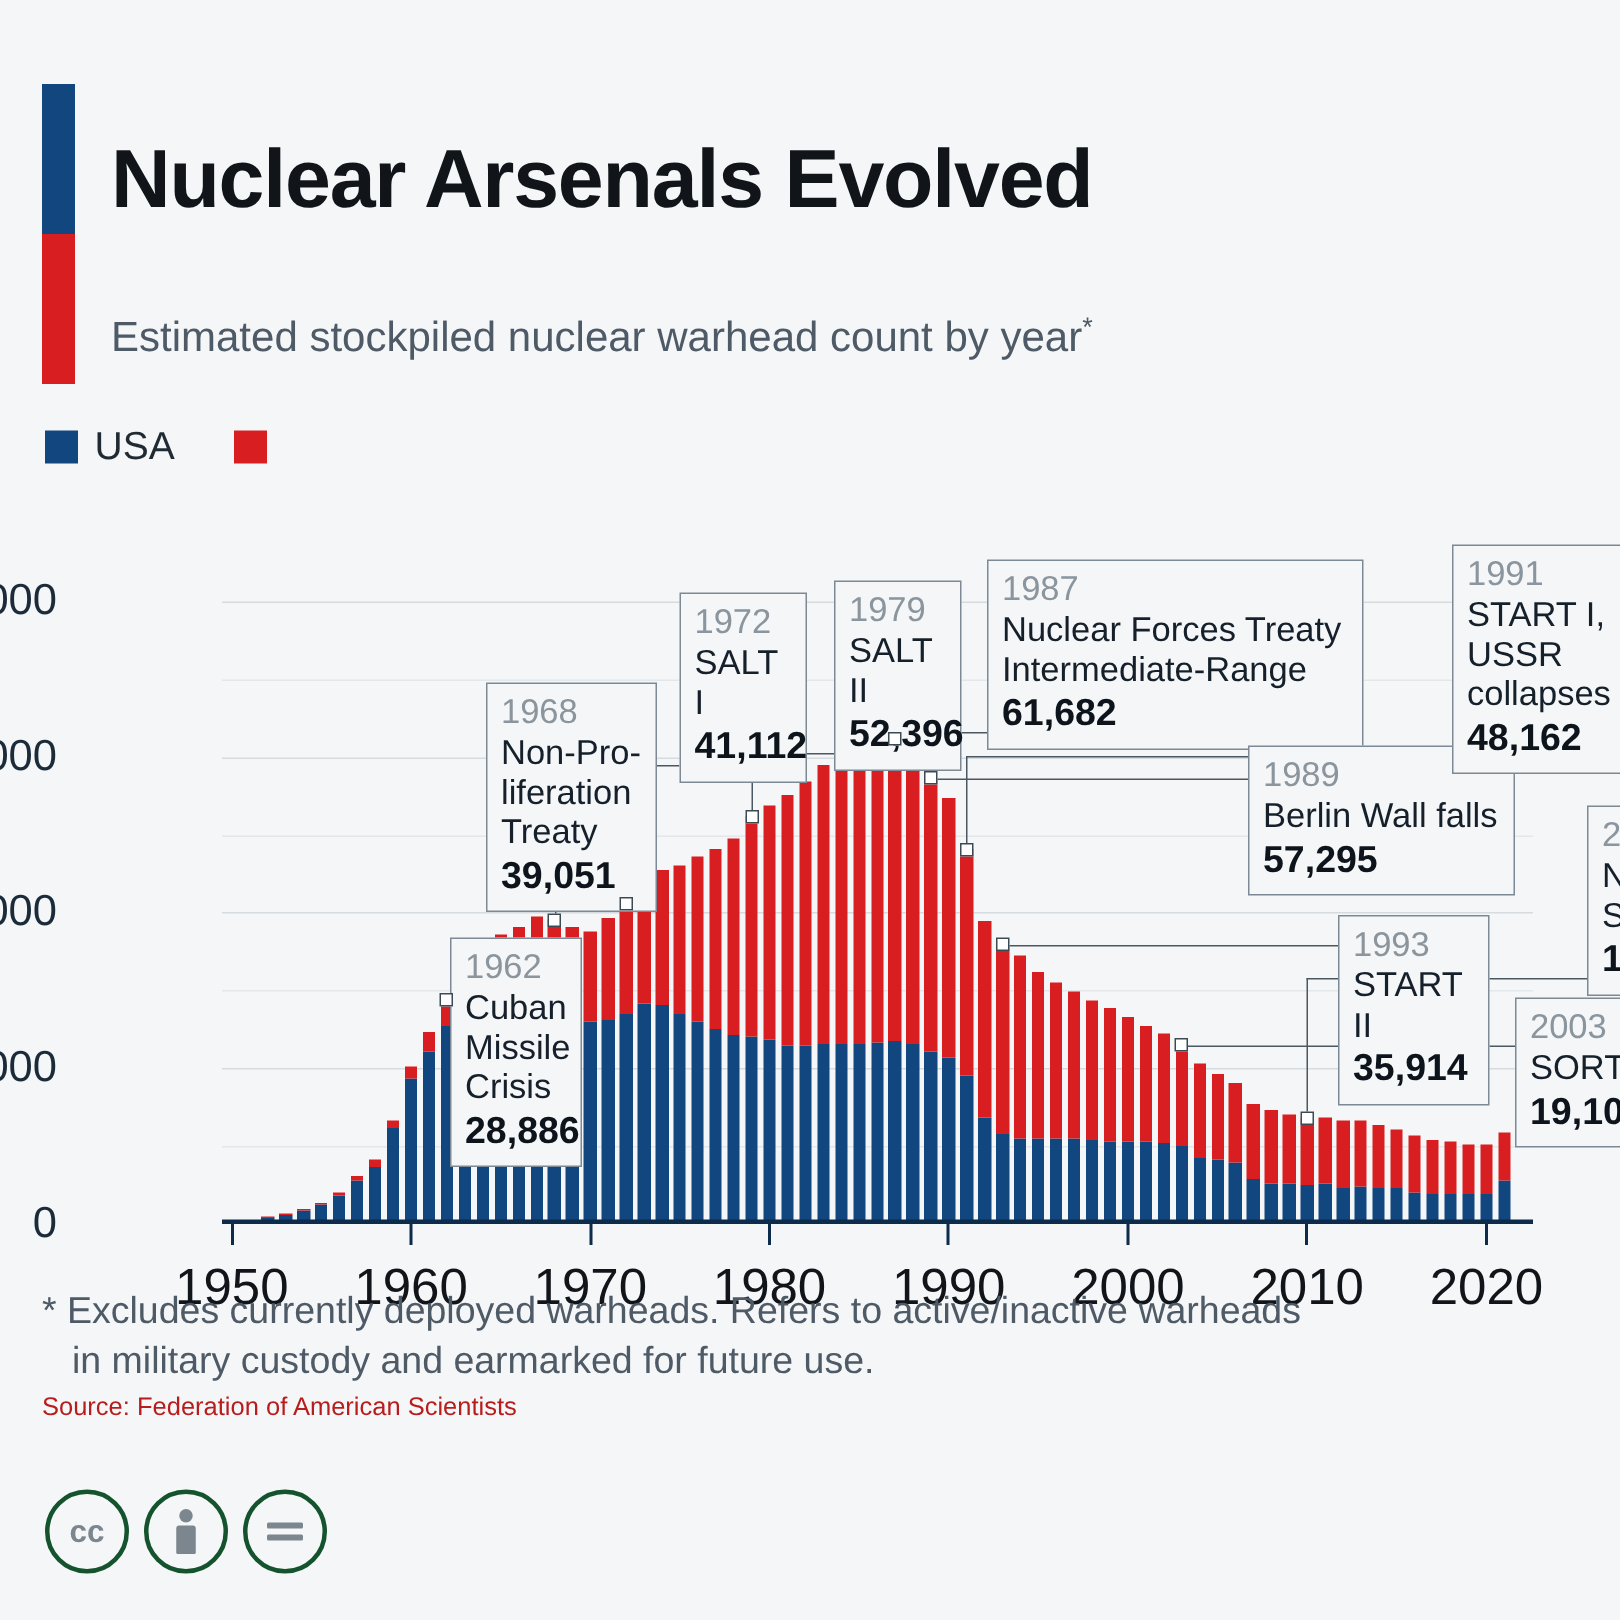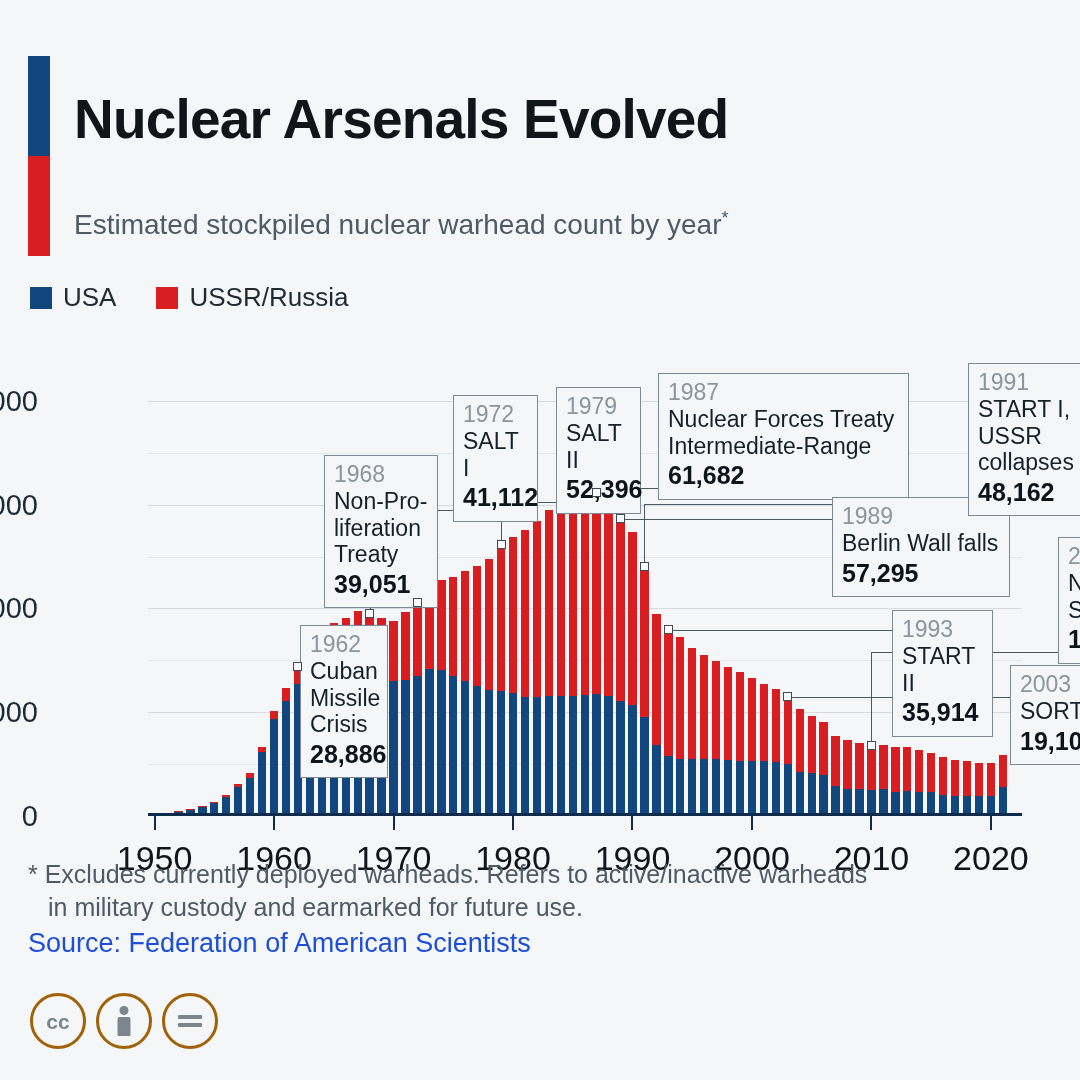--- a/index.html
+++ b/index.html
@@ -79,26 +79,26 @@
     position:absolute;width:9px;height:9px;background:#ffffff;
     border:1px solid #3c4a54;box-sizing:border-box;z-index:7;
   }
 
   
   .footnote{
     position:absolute;left:28px;top:858px;width:1000px;
     font-size:25px;color:#4e5a66;line-height:1.32;
   }
   .footnote .ln2{display:block;padding-left:20px;}
-  .source{position:absolute;left:28px;top:928px;font-size:27px;color:#1d4ed8;}
+  .source{position:absolute;left:28px;top:928px;font-size:17px;color:#b91c1c;}
 
   
   .cc-icons{position:absolute;left:30px;top:993px;display:flex;gap:10px;}
   .cc-circle{
-    width:56px;height:56px;border-radius:50%;border:3px solid #a16207;
+    width:56px;height:56px;border-radius:50%;border:3px solid #14532d;
     display:flex;align-items:center;justify-content:center;box-sizing:border-box;
   }
   .cc-circle .glyph{font-size:24px;color:#7c868e;font-weight:bold;line-height:1;}
   .cc-person{position:relative;width:16px;height:30px;}
   .cc-person .head{position:absolute;left:50%;top:0;transform:translateX(-50%);
     width:9px;height:9px;border-radius:50%;background:#7c868e;}
   .cc-person .body{position:absolute;left:50%;top:11px;transform:translateX(-50%);
     width:13px;height:19px;background:#7c868e;border-radius:2px 2px 1px 1px;}
   .cc-eq{width:24px;}
   .cc-eq i{display:block;height:4px;background:#7c868e;margin:4px 0;border-radius:1px;}
@@ -136,21 +136,20 @@
     <span>Estimated stockpiled nuclear warhead count by year</span><sup>*</sup>
   </div>
 
   <div class="legend">
     <div class="legend-item">
       <span class="legend-swatch" style="background: rgb(17, 71, 126);"></span>
       <span class="legend-label">USA</span>
     </div>
     <div class="legend-item">
       <span class="legend-swatch" style="background: rgb(216, 30, 32);"></span>
-      <span class="legend-label">USSR/Russia</span>
     </div>
   </div>
 
   <div class="chart">
     <div class="plot">
       <div id="grid-layer">
           <div class="gridline minor" style="top: 389.118px;"></div>
           <div class="gridline minor" style="top: 285.353px;"></div>
           <div class="gridline minor" style="top: 181.588px;"></div>
           <div class="gridline minor" style="top: 77.8235px;"></div>

